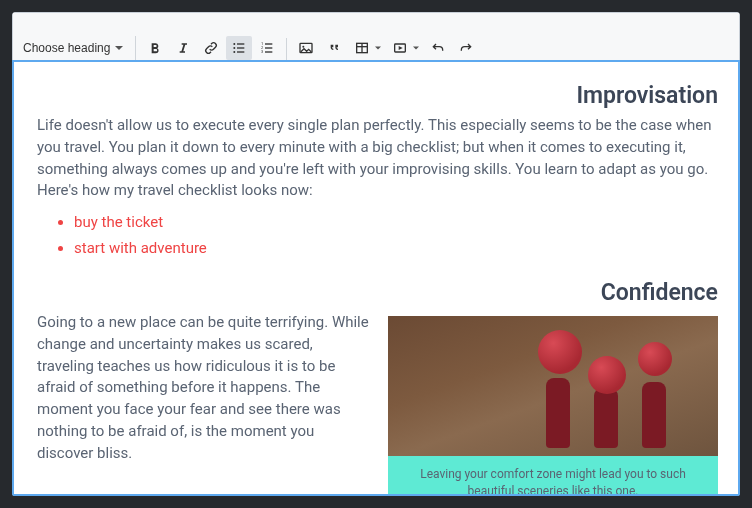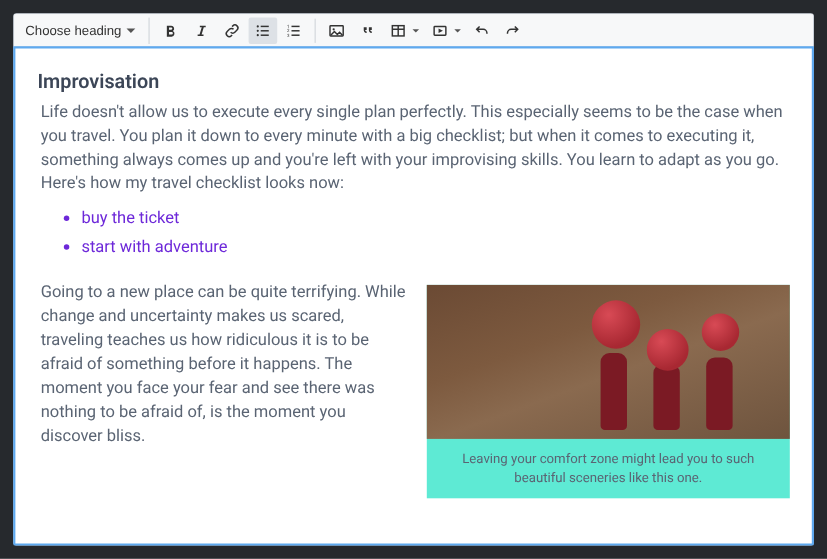--- a/index.html
+++ b/index.html
@@ -16,22 +16,22 @@
     background: #fff;
     border-radius: 3px;
     border: 1px solid #c9d0d8;
     display: flex;
     flex-direction: column;
     height: 100%;
   }
   
   .toolbar {
     display: flex;
-    align-items: center;
-    height: 30px;
+    align-items: flex-end;
+    height: 48px;
     background: #f7f8f9;
     border-bottom: 1px solid #d0d5da;
     padding: 0 4px;
     gap: 2px;
     flex: 0 0 auto;
   }
   .heading-select {
     font-size: 12px;
     color: #333;
     background: #f7f8f9;
@@ -100,38 +100,39 @@
   .content {
     flex: 1 1 auto;
     overflow: auto;
     border: 2px solid #5ea9ef;
     border-radius: 0 0 2px 2px;
     margin: -1px;
     padding: 12px 20px 20px 20px;
     color: #475061;
   }
   .content h2 {
-    font-size: 18px;
+    font-size: 23px;
     font-weight: 600;
     color: #3c4657;
     margin: 8px 0 6px 0;
+    text-align: right;
   }
   .content p {
     font-size: 15px;
     line-height: 1.45;
     color: #5a6473;
     margin: 0 0 8px 3px;
   }
   .content ul {
     margin: 8px 0 18px 0;
     padding-left: 40px;
   }
   .content ul li {
     font-size: 15px;
-    color: #6d28d9;
+    color: #ef4444;
     line-height: 1.7;
   }
   .float-wrap::after { content: ""; display: block; clear: both; }
   .figure {
     float: right;
     width: 330px;
     margin: 4px 0 0 18px;
     background: #5eead4;
     padding-bottom: 6px;
   }
@@ -260,20 +261,21 @@
 
   <div class="content">
     <h2>Improvisation</h2>
     <p>Life doesn't allow us to execute every single plan perfectly. This especially seems to be the case when you travel. You plan it down to every minute with a big checklist; but when it comes to executing it, something always comes up and you're left with your improvising skills. You learn to adapt as you go. Here's how my travel checklist looks now:</p>
     <ul>
       <li>buy the ticket</li>
       <li>start with adventure</li>
     </ul>
 
     <div class="float-wrap">
+      <h2>Confidence</h2>
       <div class="figure">
         <div class="img">
           <div class="robe r1"></div>
           <div class="robe r2"></div>
           <div class="robe r3"></div>
           <div class="umb u1"></div>
           <div class="umb u2"></div>
           <div class="umb u3"></div>
         </div>
         <div class="figcap">Leaving your comfort zone might lead you to such beautiful sceneries like this one.</div>

